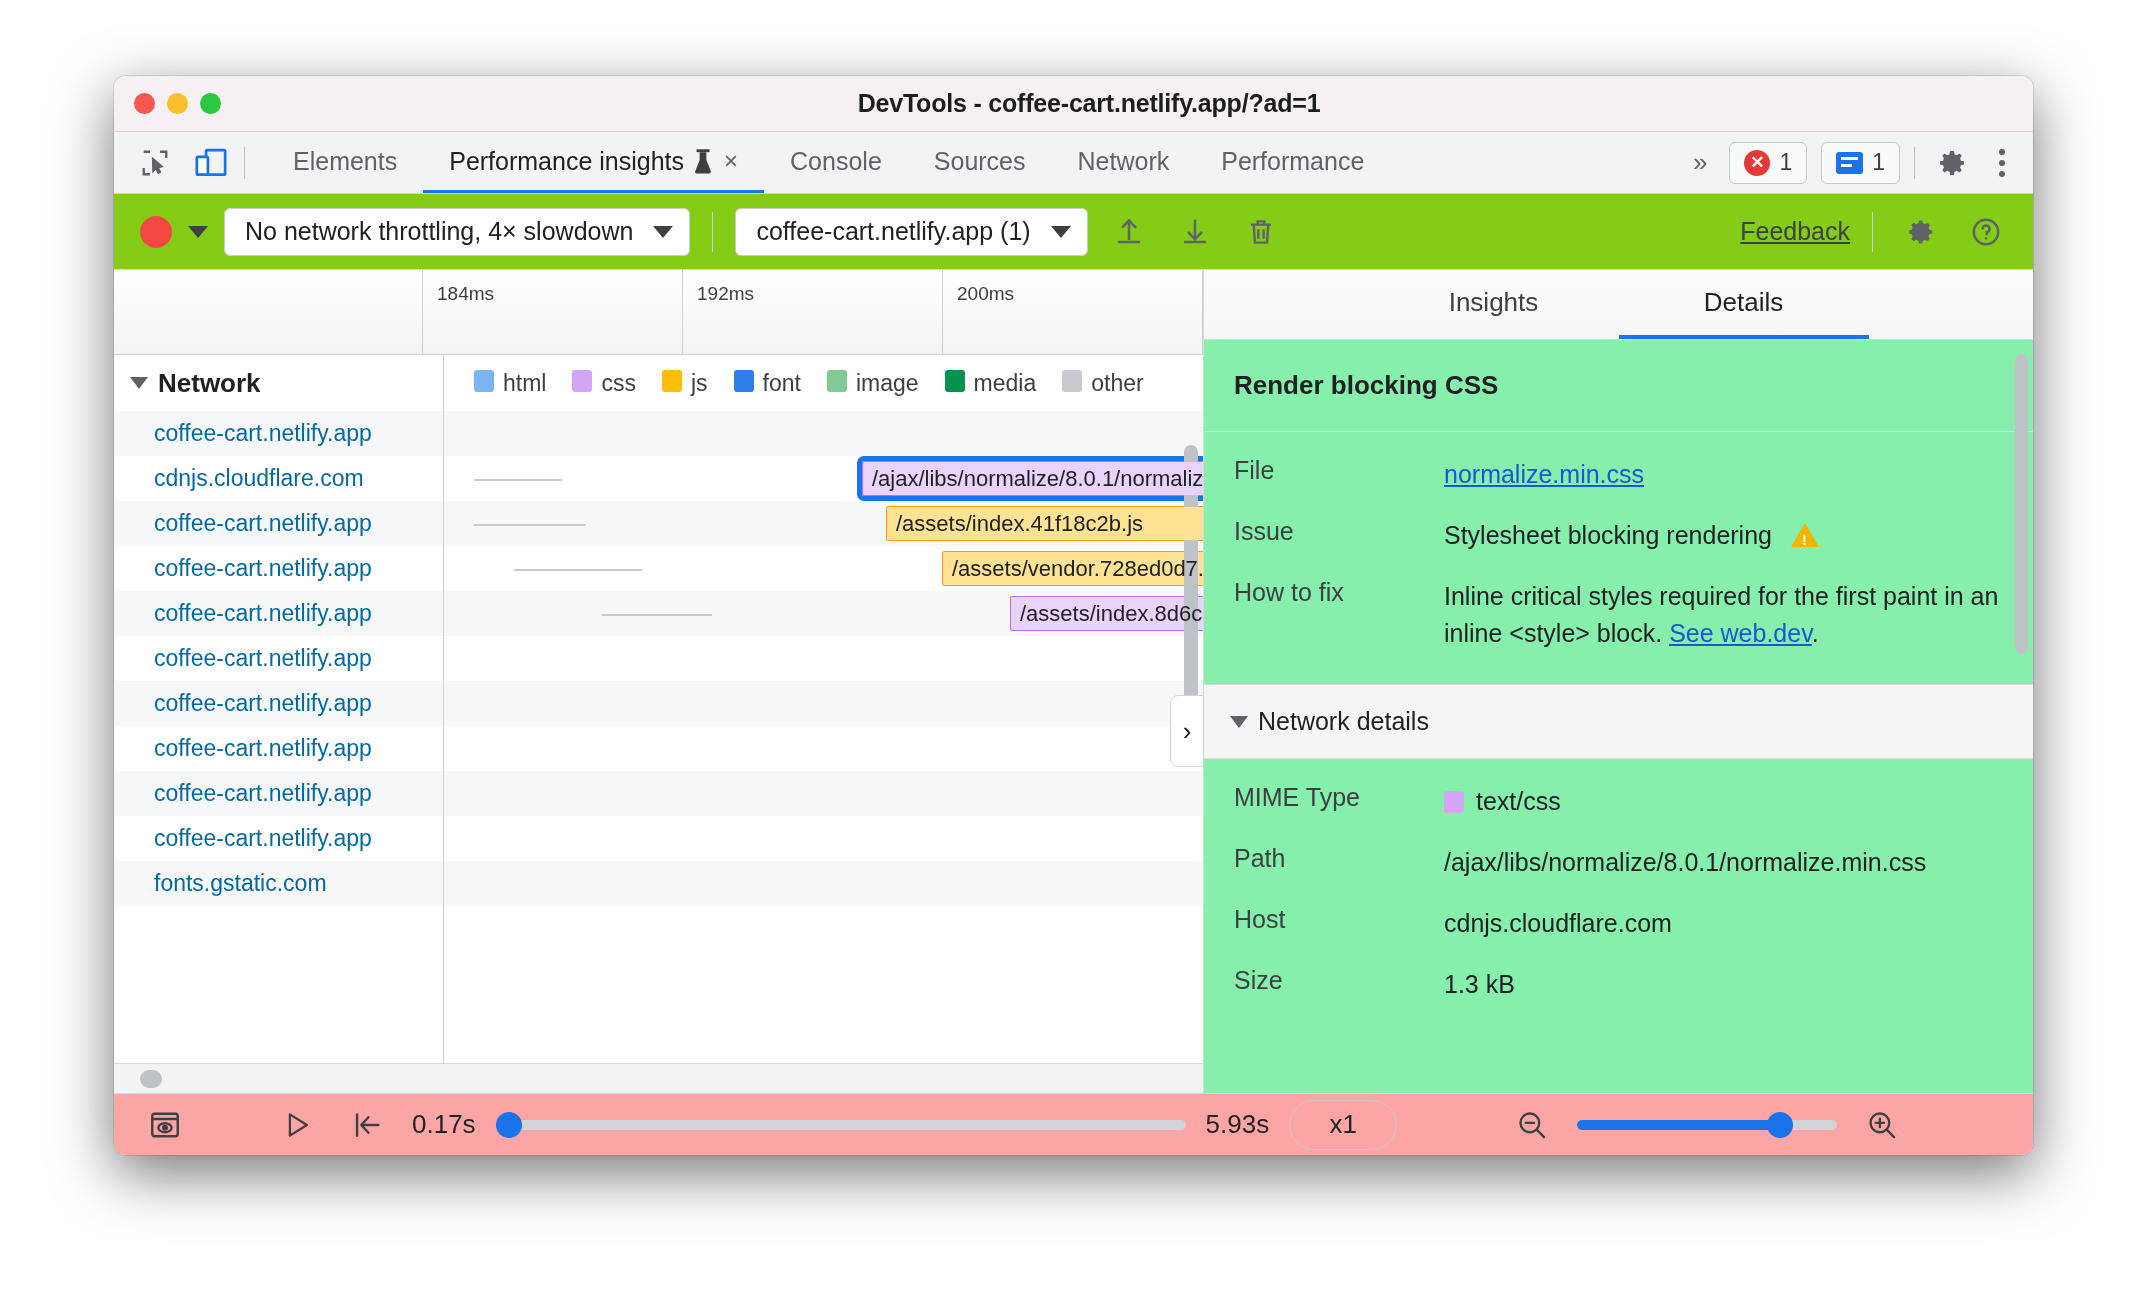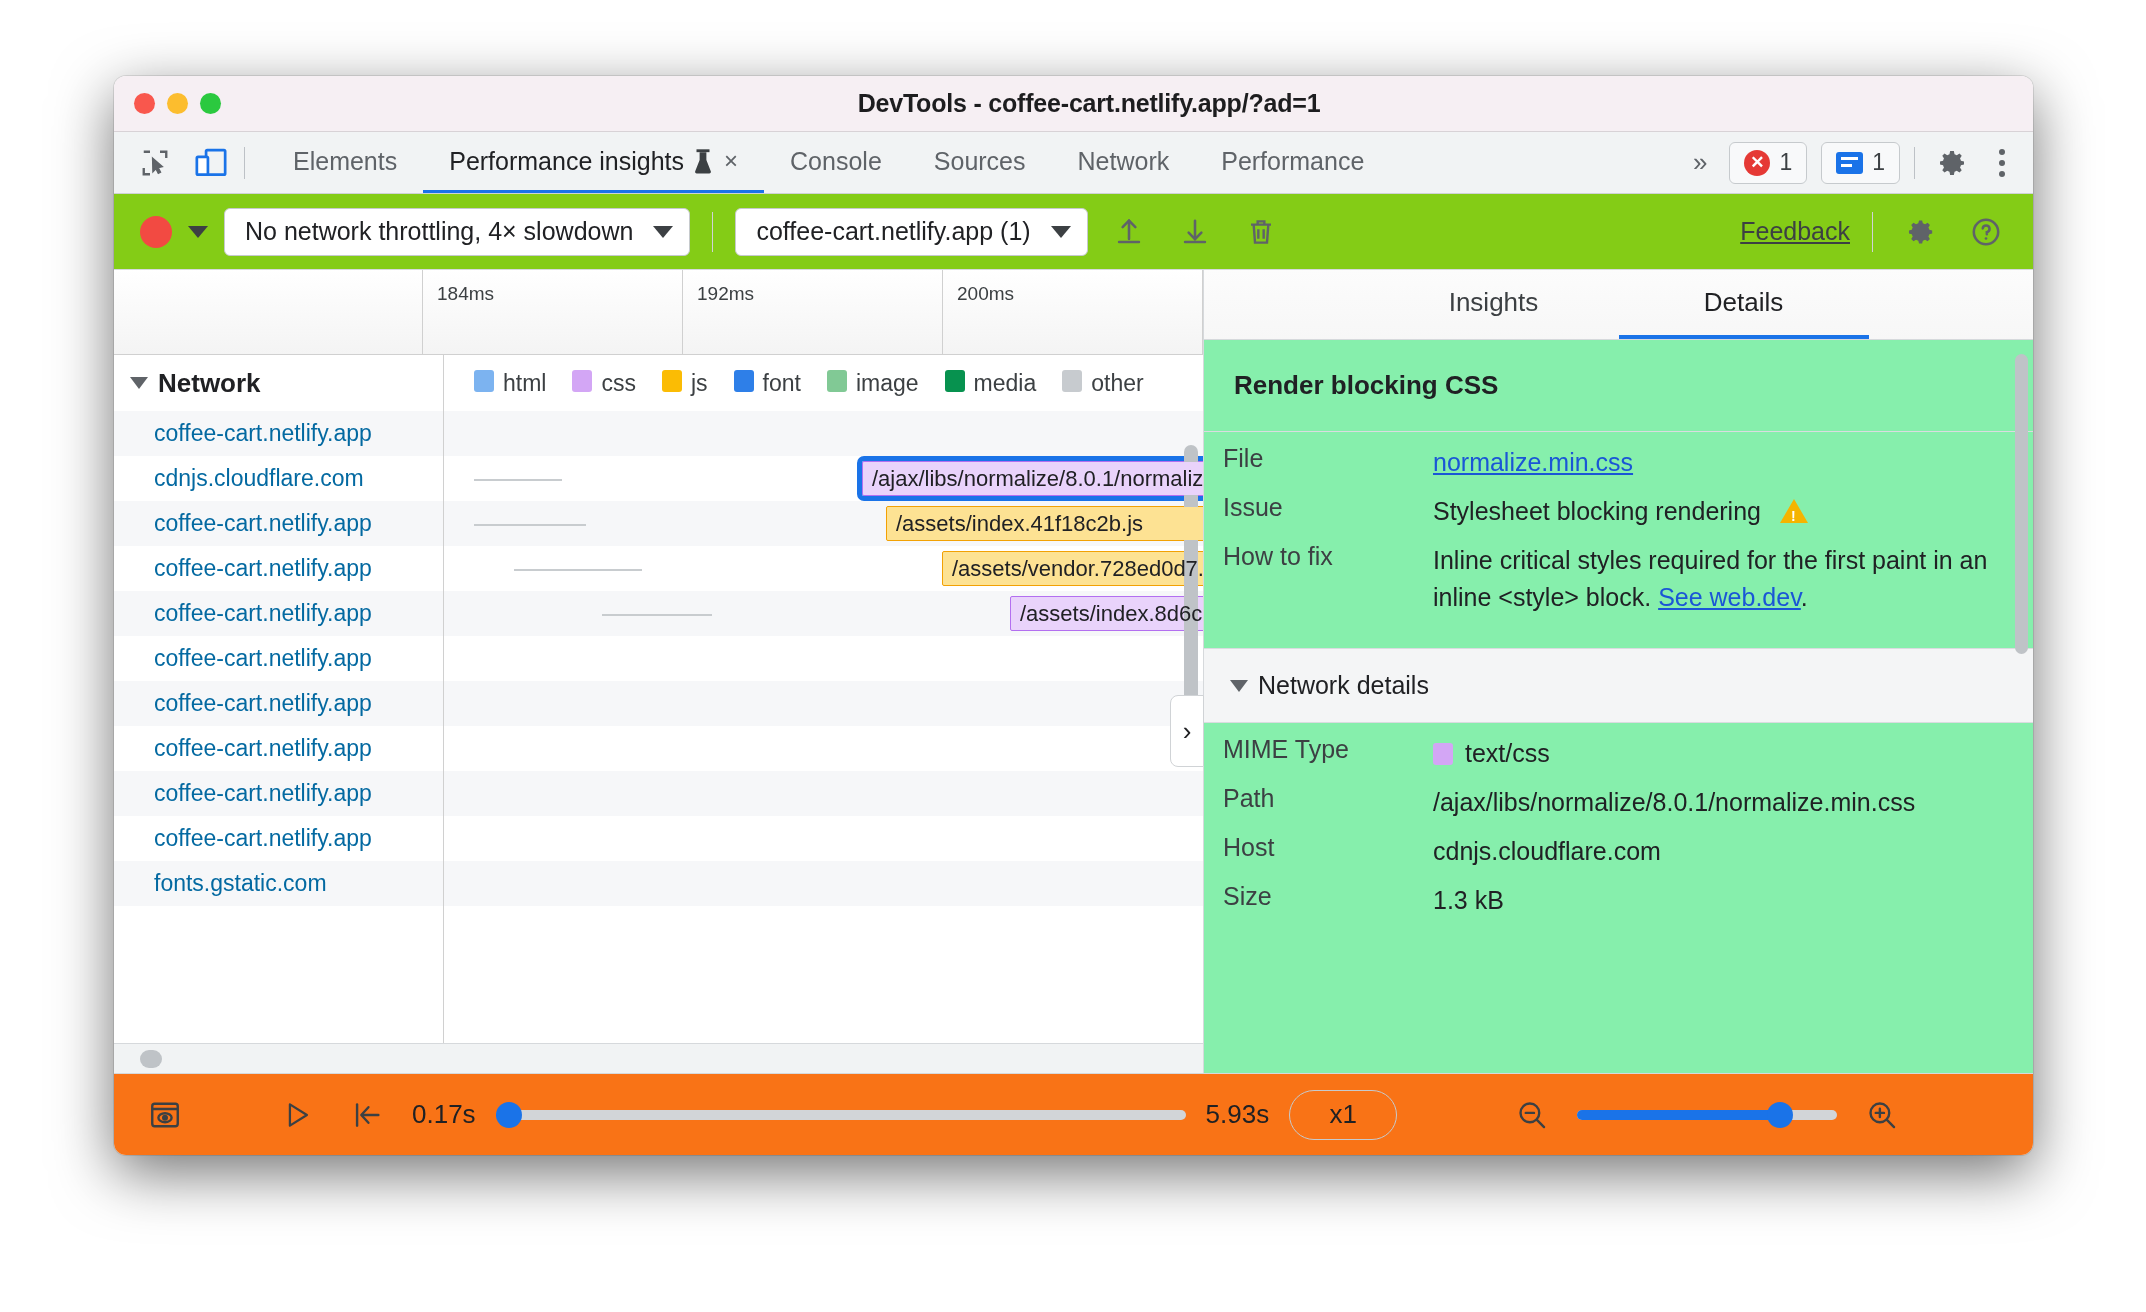--- a/index.html
+++ b/index.html
@@ -248,21 +248,21 @@
     border-bottom: 4px solid transparent;
   }
   .rtab.active { color: #202124; border-bottom-color: #1a73e8; }
   .rbody { flex: 1; overflow: hidden; position: relative; }
   .rsection-title {
     font-size: 26px; font-weight: bold; color: #202124;
     padding: 30px 0 30px 30px;
     border-bottom: 1px solid #dadce0;
   }
   .kv {
-    display: flex; padding: 0 19px; margin-top: 12px;
+    display: flex; padding: 0 30px; margin-top: 24px;
     font-size: 25px; color: #202124;
   }
   .kv .k { width: 210px; flex: none; color: #3c4043; }
   .kv .v { flex: 1; line-height: 1.48; }
   .link { color: #1a56d6; text-decoration: underline; }
   .warn-tri {
     display: inline-block; vertical-align: -3px; margin-left: 12px;
     width: 0; height: 0;
     border-left: 14px solid transparent; border-right: 14px solid transparent;
     border-bottom: 24px solid #f5b400;
@@ -281,22 +281,22 @@
     font-size: 25px; color: #202124;
   }
   .mime-sw { width: 20px; height: 22px; border-radius: 3px; display: inline-block; vertical-align: -3px; margin-right: 12px; }
   .rscroll {
     position: absolute; right: 5px; top: 14px; width: 13px; height: 300px;
     border-radius: 7px; background: #bfc3c7;
   }
 
   
   .bottombar {
-    height: 82px; flex: none;
-    background: #f97316; border-top: 1px solid #d6d9dc;
+    height: 62px; flex: none;
+    background: #fca5a5; border-top: 1px solid #d6d9dc;
     display: flex; align-items: center; gap: 20px;
     padding: 0 26px 0 26px;
   }
   .time-lbl { font-size: 26px; color: #202124; white-space: nowrap; }
   .range {
     position: relative; height: 10px; border-radius: 5px;
     background: #d2d5d8;
   }
   .range .fill { position: absolute; left: 0; top: 0; bottom: 0; background: #1a73e8; border-radius: 5px; }
   .range .knob {

